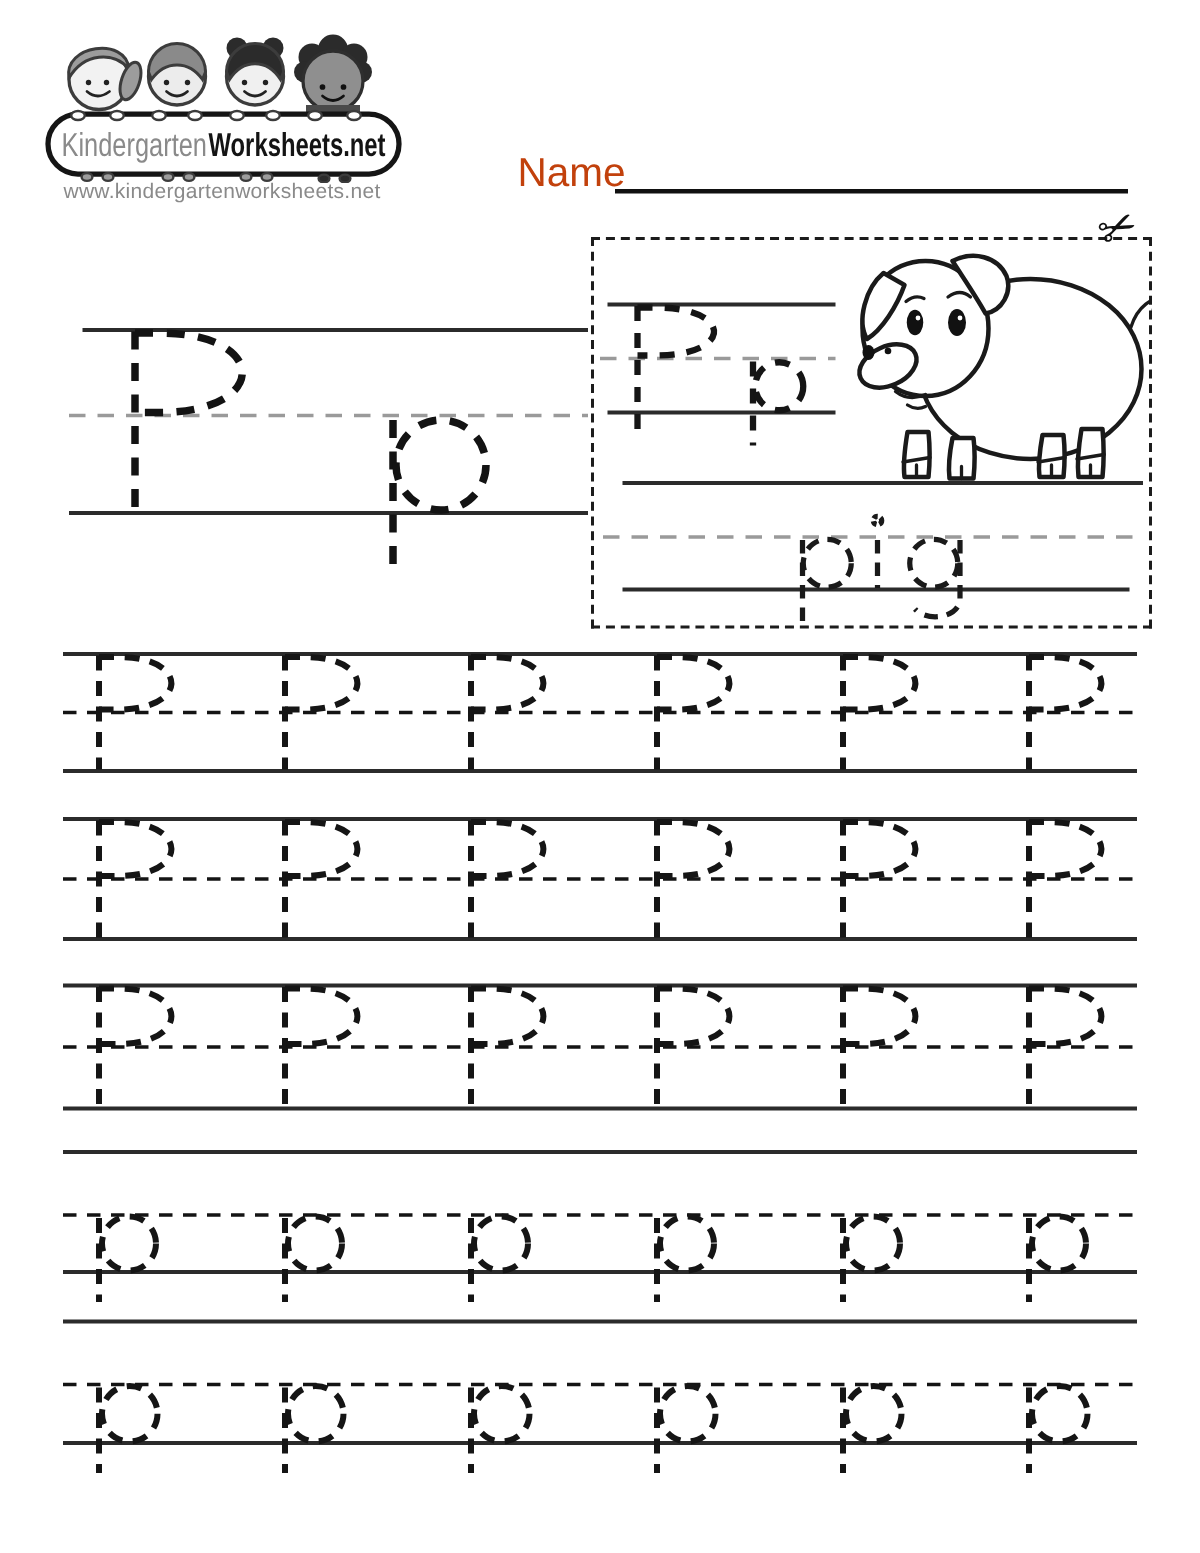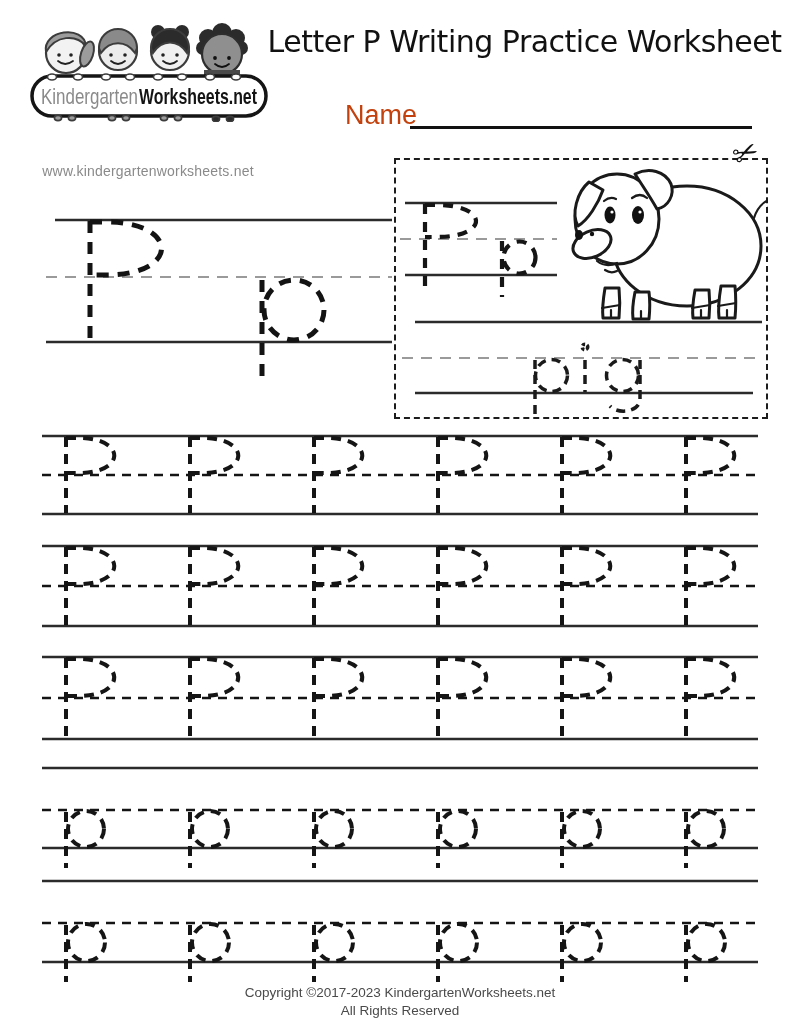--- a/index.html
+++ b/index.html
@@ -10,21 +10,21 @@
   }
   .abs{position:absolute;}
   
   .title{
     left:252px;top:24px;width:545px;text-align:center;
     font-size:30px;letter-spacing:-0.5px;color:#111;
     font-family:"DejaVu Sans", sans-serif;font-weight:500;
   }
   .name-label{left:345px;top:100px;font-size:27px;color:#c2410c;}
   .name-line{left:410px;top:126px;width:342px;height:3px;background:#111;}
-  .logo-url{left:22px;top:119px;width:252px;text-align:center;font-size:14px;color:#8a8a8a;letter-spacing:0.2px;margin-top:44px;}
+  .logo-url{left:22px;top:119px;width:252px;text-align:center;font-size:14px;color:#8a8a8a;letter-spacing:0.2px;}
   
   .cutout{left:394px;top:158px;width:374px;height:261px;border:2px dashed #1c1c1c;box-sizing:border-box;}
   .scissors{left:733px;top:138px;font-size:30px;color:#111;transform:rotate(-25deg);line-height:1;}
   
   .solid{stroke:#2b2b2b;stroke-width:2.6;}
   .midln{stroke:#141414;stroke-width:2.4;stroke-dasharray:9 7;}
   .midgray{stroke:#9a9a9a;stroke-width:2.2;stroke-dasharray:11 8;}
   .trace{stroke:#151515;stroke-width:4;fill:none;stroke-dasharray:10 7;stroke-linecap:butt;}
   .trace-big{stroke:#131313;stroke-width:5;fill:none;stroke-dasharray:12 9;}
   .trace-mid{stroke:#151515;stroke-width:4.2;fill:none;stroke-dasharray:10 8;}
@@ -104,21 +104,20 @@
         <ellipse cx="150" cy="98" rx="3.6" ry="2.6"></ellipse>
       <ellipse cx="188" cy="99" rx="3.6" ry="2.6" fill="#2b2b2b"></ellipse>
         <ellipse cx="202" cy="99" rx="3.6" ry="2.6" fill="#2b2b2b"></ellipse>
     </g>
 
     <text x="13" y="84" font-size="22" fill="#8a8a8a" textLength="97" lengthAdjust="spacingAndGlyphs">Kindergarten</text>
     <text x="111" y="84" font-size="22" font-weight="bold" fill="#141414" textLength="118" lengthAdjust="spacingAndGlyphs">Worksheets.net</text>
   </svg>
   <div class="abs logo-url">www.kindergartenworksheets.net</div>
 
-  <div class="abs title">Letter P Writing Practice Worksheet</div>
   <div class="abs name-label">Name</div>
   <div class="abs name-line"></div>
 
   <svg class="abs" style="left:0;top:205px" width="400" height="185" viewBox="0 205 400 185">
     <line class="solid" x1="55" y1="220" x2="392" y2="220"></line>
     <line class="midgray" x1="46" y1="277" x2="392" y2="277"></line>
     <line class="solid" x1="46" y1="342" x2="392" y2="342"></line>
     <g class="trace-big">
       <line x1="90" y1="221" x2="90" y2="341"></line>
       <path d="M 90 222 h 16 c 74 0 74 53 0 53 h -16"></path>
@@ -330,18 +329,14 @@
           <line x1="562" y1="925" x2="562" y2="982"></line>
           <circle cx="582.5" cy="942.5" r="18.5"></circle>
         </g>
         <g class="trace">
           <line x1="686" y1="925" x2="686" y2="982"></line>
           <circle cx="706.5" cy="942.5" r="18.5"></circle>
         </g>
       </svg>
     </div>
 
-  <div class="abs footer">
-    <div>Copyright ©2017-2023 KindergartenWorksheets.net</div>
-    <div>All Rights Reserved</div>
-  </div>
 
 </div>
 
 </body></html>

